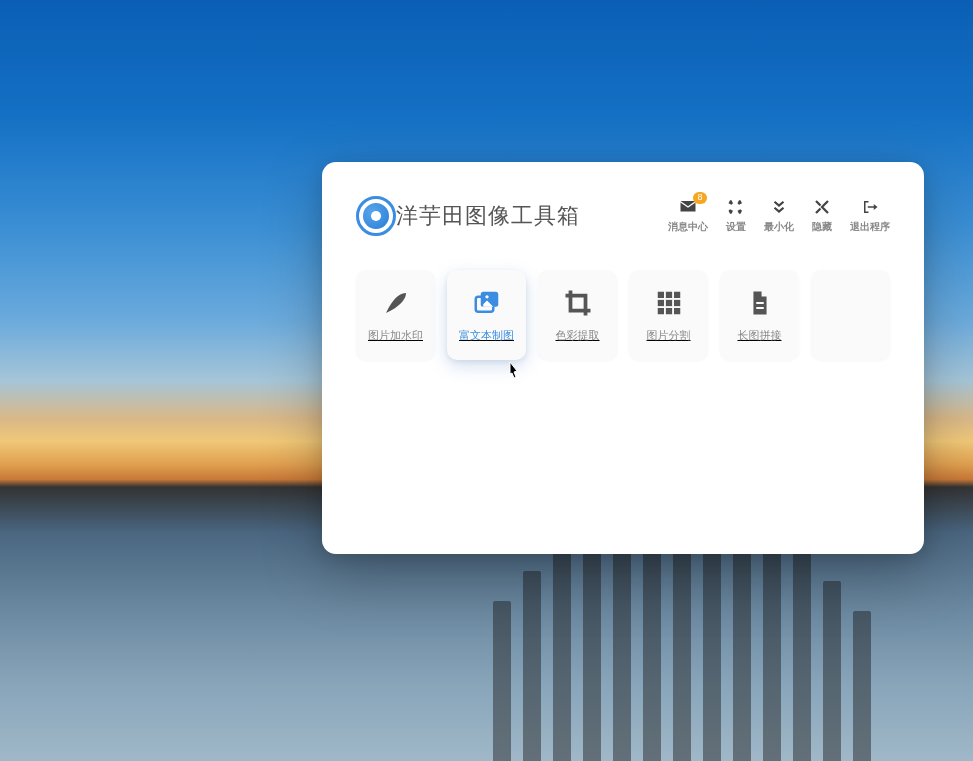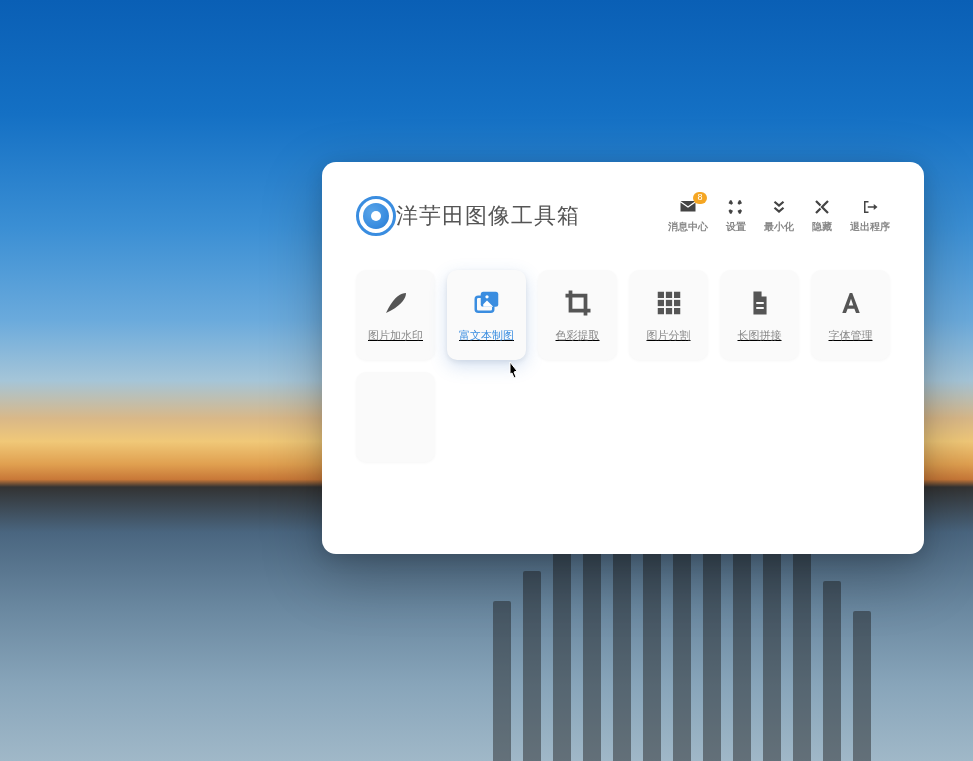--- a/index.html
+++ b/index.html
@@ -323,28 +323,20 @@
             </svg>
         </div>
         <div class="tile-label">长图拼接</div>
       </div>
 
 
 
 
 
 
-      <div class="tile">
-        <div class="tile-icon">
-          <svg viewBox="0 0 24 24" fill="currentColor">
-              <path d="M11 4h2l6 16h-3l-1.3-3.5H9.3L8 20H5L11 4zm-0.8 10h3.6L12 8.5 10.2 14z"></path>
-            </svg>
-        </div>
-        <div class="tile-label">字体管理</div>
-      </div>
 
       <div class="tile"></div>
     </div>
   </div>
 
   <svg class="cursor" viewBox="0 0 20 24" fill="#000">
     <path d="M6 2v12l2-1 2 5 2-1-2-5 3-1L6 2z" fill="#000" stroke="#fff" stroke-width="1"></path>
   </svg>
 </div>
 

